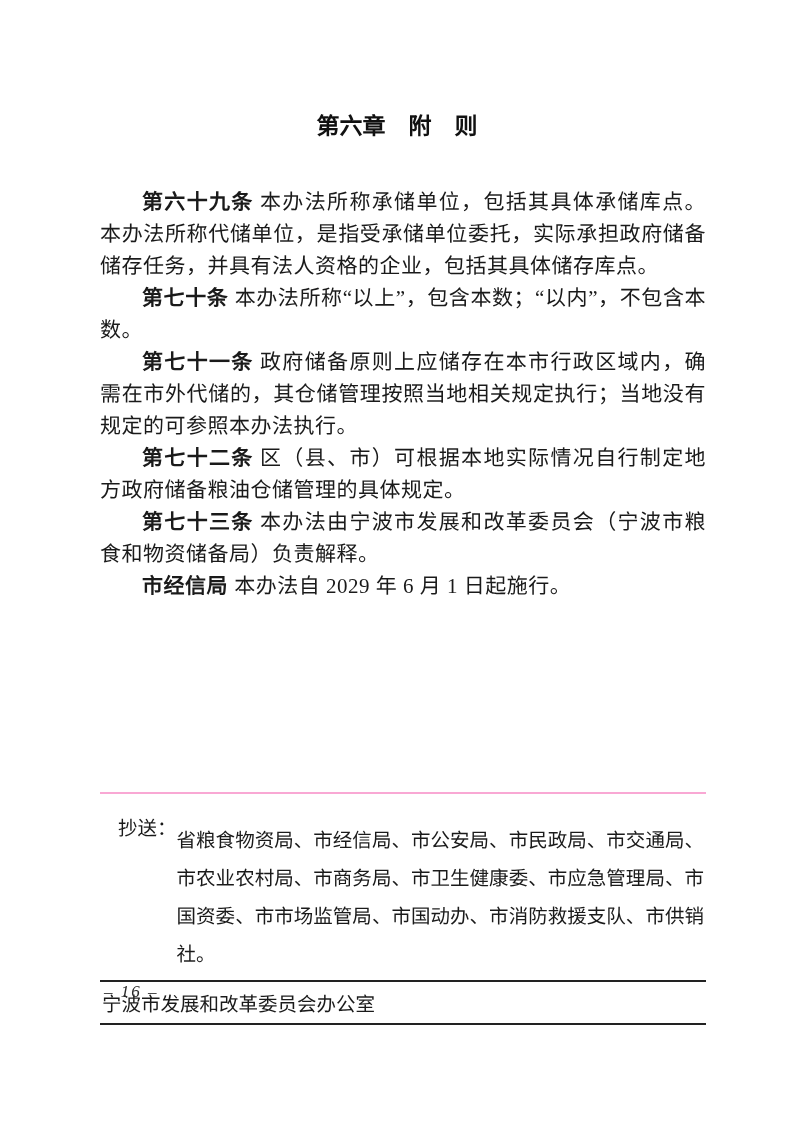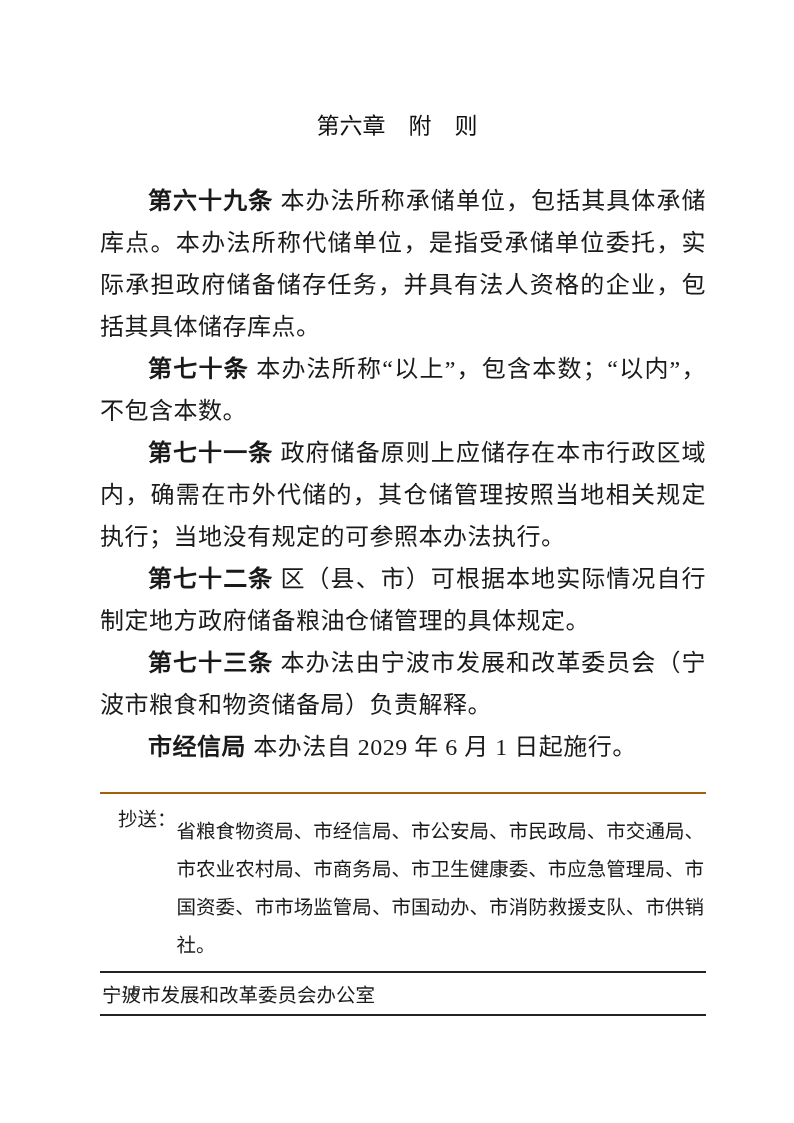--- a/index.html
+++ b/index.html
@@ -13,32 +13,32 @@
     font-family: "Liberation Serif", "DejaVu Serif", serif;
     overflow: hidden;
   }
   .chapter-title {
     position: absolute;
     top: 110px;
     left: 0;
     width: 100%;
     text-align: center;
     font-family: "Liberation Sans", "DejaVu Sans", sans-serif;
-    font-weight: normal;
+    font-weight: bold;
     font-size: 23px;
     line-height: 32px;
     color: #111111;
   }
   .body-text {
     position: absolute;
-    top: 180px;
+    top: 186px;
     left: 100px;
     width: 606px;
-    font-size: 24px;
-    line-height: 42px;
+    font-size: 21px;
+    line-height: 32px;
     letter-spacing: 0.5px;
     text-align: justify;
     text-justify: inter-ideograph;
   }
   .article {
     text-indent: 2em;
   }
   .article-label {
     font-family: "Liberation Sans", "DejaVu Sans", sans-serif;
     font-weight: bold;
@@ -46,24 +46,24 @@
   }
   .doc-footer {
     position: absolute;
     left: 100px;
     width: 606px;
     top: 792px;
     font-size: 19.5px;
     color: #1a1a1a;
   }
   .cc-block {
-    border-top: 2px solid #a16207;
+    border-top: 2px solid #f9a8d4;
     display: flex;
     align-items: flex-start;
-    padding: 7px 2px 6px 18px;
+    padding: 16px 2px 6px 18px;
     line-height: 38px;
   }
   .cc-label {
     flex: none;
     white-space: nowrap;
   }
   .cc-list {
     flex: 1 1 auto;
     text-align: justify;
     text-justify: inter-ideograph;

